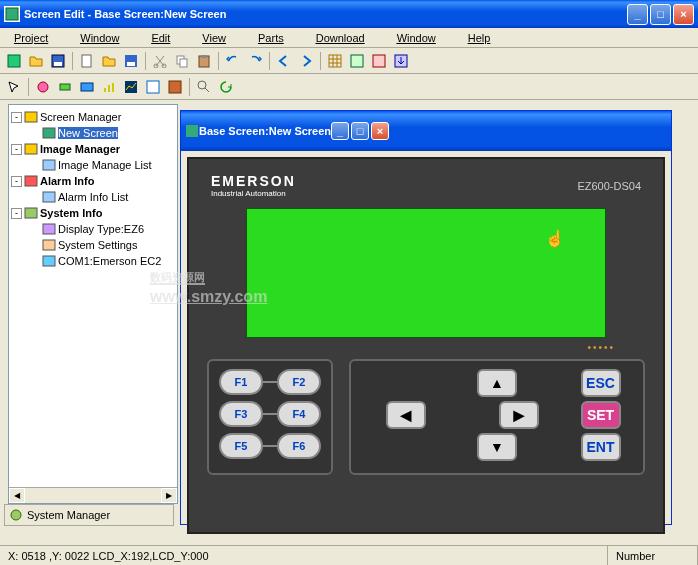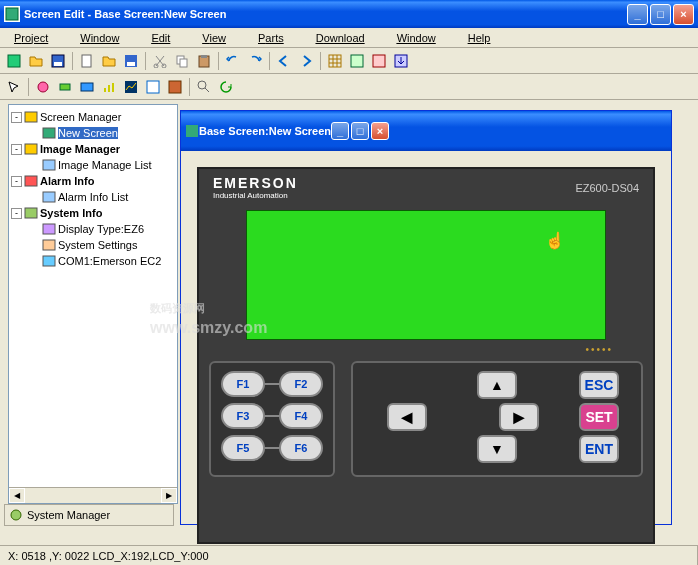--- a/index.html
+++ b/index.html
@@ -38,21 +38,21 @@
 .scroll-arrow { width: 16px; height: 15px; background: #ece9d8; border: 1px solid #fff; display: flex; align-items: center; justify-content: center; cursor: pointer; font-size: 8px; }
 .scroll-track { flex: 1; background: #ece9d8; }
 
 .sysmgr-bar { height: 22px; border: 1px solid #aca899; margin: 0 4px 2px 4px; display: flex; align-items: center; padding: 2px 4px; background: #ece9d8; }
 
 
 .child-window { position: absolute; left: 180px; top: 110px; width: 492px; height: 415px; background: #ece9d8; border: 1px solid #0831d9; }
 .child-titlebar { background: linear-gradient(to bottom, #0058e6 0%, #3b8eff 8%, #0453e3 40%, #0453e3 88%, #003ac0 100%); height: 40px; display: flex; align-items: center; padding: 0 4px; color: white; font-weight: bold; font-size: 12px; }
 .child-titlebar .win-btn { width: 18px; height: 18px; }
 
-.hmi-device { margin: 16px; background: #3c3c3c; border: 2px solid #222; height: calc(100% - 36px); display: flex; flex-direction: column; }
+.hmi-device { margin: 6px; background: #3c3c3c; border: 2px solid #222; height: calc(100% - 36px); padding: 8px; display: flex; flex-direction: column; }
 .hmi-header { display: flex; justify-content: space-between; align-items: center; padding: 6px 14px 10px 14px; color: #fff; }
 .emerson-logo { font-size: 14px; font-weight: bold; letter-spacing: 2px; }
 .emerson-sub { font-size: 8px; }
 .model { font-size: 11px; color: #ccc; }
 
 .lcd-screen { background: #2bdb1f; width: 360px; height: 130px; margin: 0 auto; border: 1px solid #0a5c05; position: relative; background-image: radial-gradient(circle, #199a10 0.5px, transparent 0.5px); background-size: 10px 10px; }
 .cursor-hand { position: absolute; top: 20px; right: 40px; font-size: 16px; color: #fff; }
 .indicator-dots { text-align: right; color: #c9a030; padding: 4px 40px 6px 0; font-size: 10px; letter-spacing: 2px; }
 
 .keypad-row { display: flex; gap: 16px; padding: 0 10px; }
@@ -68,21 +68,21 @@
 .nav-btn.set { background: #d9418f; color: #fff; }
 .nav-btn.ent { color: #0040c0; }
 
 
 .statusbar { position: absolute; bottom: 0; left: 0; right: 0; height: 20px; background: #ece9d8; border-top: 1px solid #aca899; display: flex; align-items: center; font-size: 11px; }
 .status-cell { padding: 2px 8px; border-right: 1px solid #aca899; height: 100%; display: flex; align-items: center; }
 .status-cell.wide { flex: 0 0 300px; }
 .status-cell.coords { flex: 1; }
 
 
-.watermark { position: absolute; top: 287px; left: 150px; color: rgba(220,220,220,0.6); font-size: 28px; font-weight: bold; pointer-events: none; z-index: 100; font-family: "Microsoft YaHei", sans-serif; }
+.watermark { position: absolute; top: 256px; left: 150px; color: rgba(220,220,220,0.6); font-size: 28px; font-weight: bold; pointer-events: none; z-index: 100; font-family: "Microsoft YaHei", sans-serif; text-decoration: underline; }
 .watermark .sub { font-size: 16px; display: block; }
 </style>
 </head>
 <body>
 
 <div class="titlebar">
   <span class="title-icon">
     <svg class="ico" viewBox="0 0 14 14">
         <rect x="1" y="1" width="12" height="12" fill="#3a7" stroke="#063"></rect>
       </svg>
@@ -418,13 +418,14 @@
   </div>
 </div>
 
 <div class="watermark">
   <span>数码资源网</span>
   <span class="sub">www.smzy.com</span>
 </div>
 
 <div class="statusbar">
   <div class="status-cell coords">X: 0518 ,Y: 0022  LCD_X:192,LCD_Y:000</div>
+  <div class="status-cell" style="width:90px">Number</div>
 </div>
 
 </body></html>

